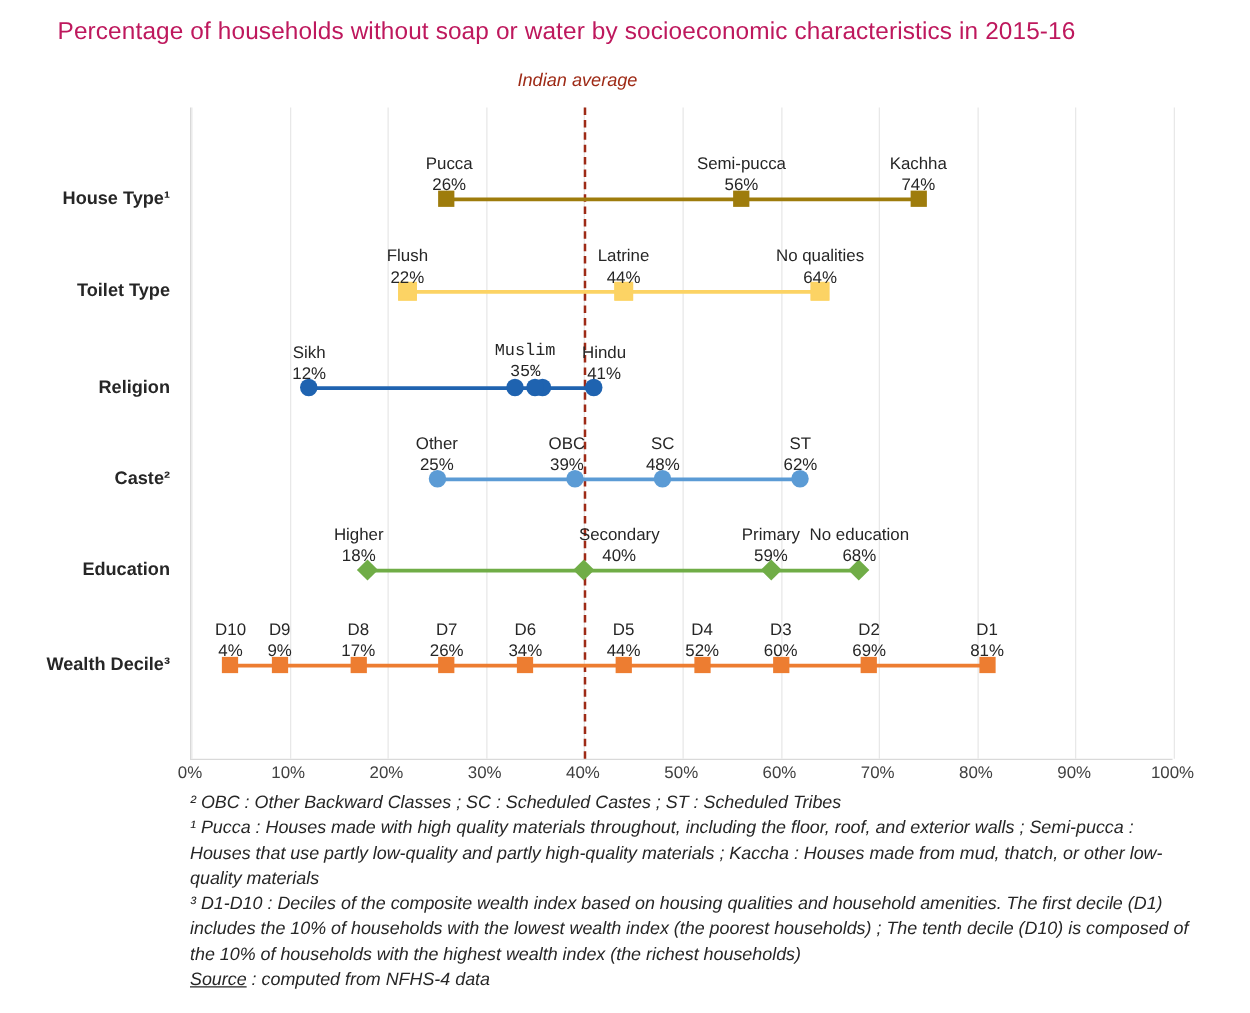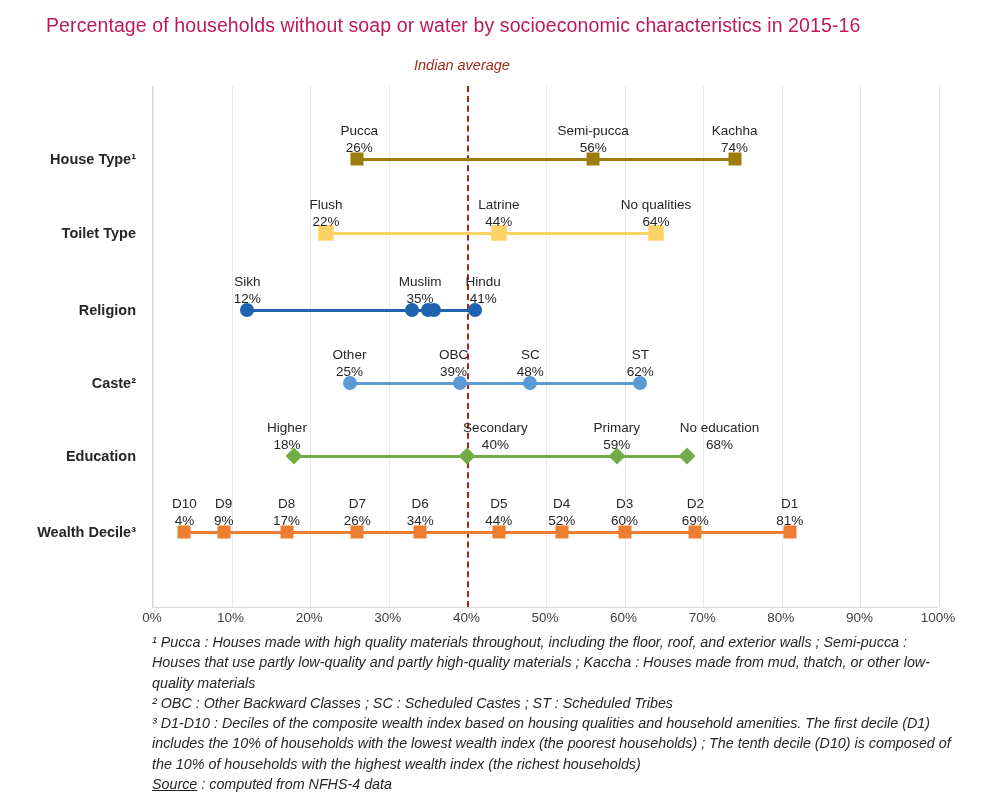--- a/index.html
+++ b/index.html
@@ -205,21 +205,21 @@
       <div class="row" style="top: 224px;">
         <div class="conn" style="left: 94.32px; width: 227.94px; background: rgb(31, 99, 176);"></div>
         <div class="marker circ" title="Sikh" style="left: 94.32px; background: rgb(31, 99, 176);"></div>
         <div class="pt-label" style="left: 94.32px; top: -37px;">
           <span class="v">Sikh</span>
           <span class="v">12%</span>
         </div>
         <div class="marker circ" title="" style="left: 259.38px; background: rgb(31, 99, 176);"></div>
         <div class="marker circ" title="" style="left: 281.388px; background: rgb(31, 99, 176);"></div>
         <div class="marker circ" title="Muslim" style="left: 275.1px; background: rgb(31, 99, 176);"></div>
-        <div class="pt-label" style="left: 267.1px; top: -37px;">
+        <div class="pt-label" style="left: 267.1px; top: -37px; font-family: Liberation Mono, monospace;">
           <span class="v">Muslim</span>
           <span class="v">35%</span>
         </div>
         <div class="marker circ" title="Hindu" style="left: 322.26px; background: rgb(31, 99, 176);"></div>
         <div class="pt-label" style="left: 330.26px; top: -37px;">
           <span class="v">Hindu</span>
           <span class="v">41%</span>
         </div>
       </div>
       <div class="row" style="top: 297px;">
@@ -256,21 +256,21 @@
         <div class="pt-label" style="left: 342.4px; top: -37px;">
           <span class="v">Secondary</span>
           <span class="v">40%</span>
         </div>
         <div class="marker diamond" title="Primary" style="left: 463.74px; background: rgb(112, 173, 71);"></div>
         <div class="pt-label" style="left: 463.74px; top: -37px;">
           <span class="v">Primary</span>
           <span class="v">59%</span>
         </div>
         <div class="marker diamond" title="No education" style="left: 534.48px; background: rgb(112, 173, 71);"></div>
-        <div class="pt-label" style="left: 534.48px; top: -37px; margin-left: 32px;">
+        <div class="pt-label" style="left: 534.48px; top: -37px;">
           <span class="v">No education</span>
           <span class="v">68%</span>
         </div>
       </div>
       <div class="row" style="top: 446px;">
         <div class="conn" style="left: 31.44px; width: 605.22px; background: rgb(237, 125, 49);"></div>
         <div class="marker sq" title="D10" style="left: 31.44px; background: rgb(237, 125, 49);"></div>
         <div class="pt-label" style="left: 31.44px; top: -37px;">
           <span class="v">D10</span>
           <span class="v">4%</span>
@@ -340,17 +340,17 @@
     <div class="xtick" style="left: 314.4px;">40%</div>
     <div class="xtick" style="left: 393px;">50%</div>
     <div class="xtick" style="left: 471.6px;">60%</div>
     <div class="xtick" style="left: 550.2px;">70%</div>
     <div class="xtick" style="left: 628.8px;">80%</div>
     <div class="xtick" style="left: 707.4px;">90%</div>
     <div class="xtick" style="left: 786px;">100%</div>
   </div>
 
 <div id="notes">
+  <p>² OBC : Other Backward Classes ;  SC : Scheduled Castes ; ST : Scheduled Tribes</p>
   <p>¹ Pucca : Houses made with high quality materials throughout, including the floor, roof, and exterior walls ; Semi-pucca : Houses that use partly low-quality and partly high-quality materials ; Kaccha : Houses made from mud, thatch, or other low-quality materials</p>
-  <p>² OBC : Other Backward Classes ;  SC : Scheduled Castes ; ST : Scheduled Tribes</p>
   <p>³ D1-D10 : Deciles of the composite wealth index based on housing qualities and household amenities. The first decile (D1) includes the 10% of households with the lowest wealth index (the poorest households) ; The tenth decile (D10) is composed of the 10% of households with the highest wealth index (the richest households)</p>
   <p><span class="src-u">Source</span><span> : computed from NFHS-4 data</span></p>
 </div>
 
 </body></html>

